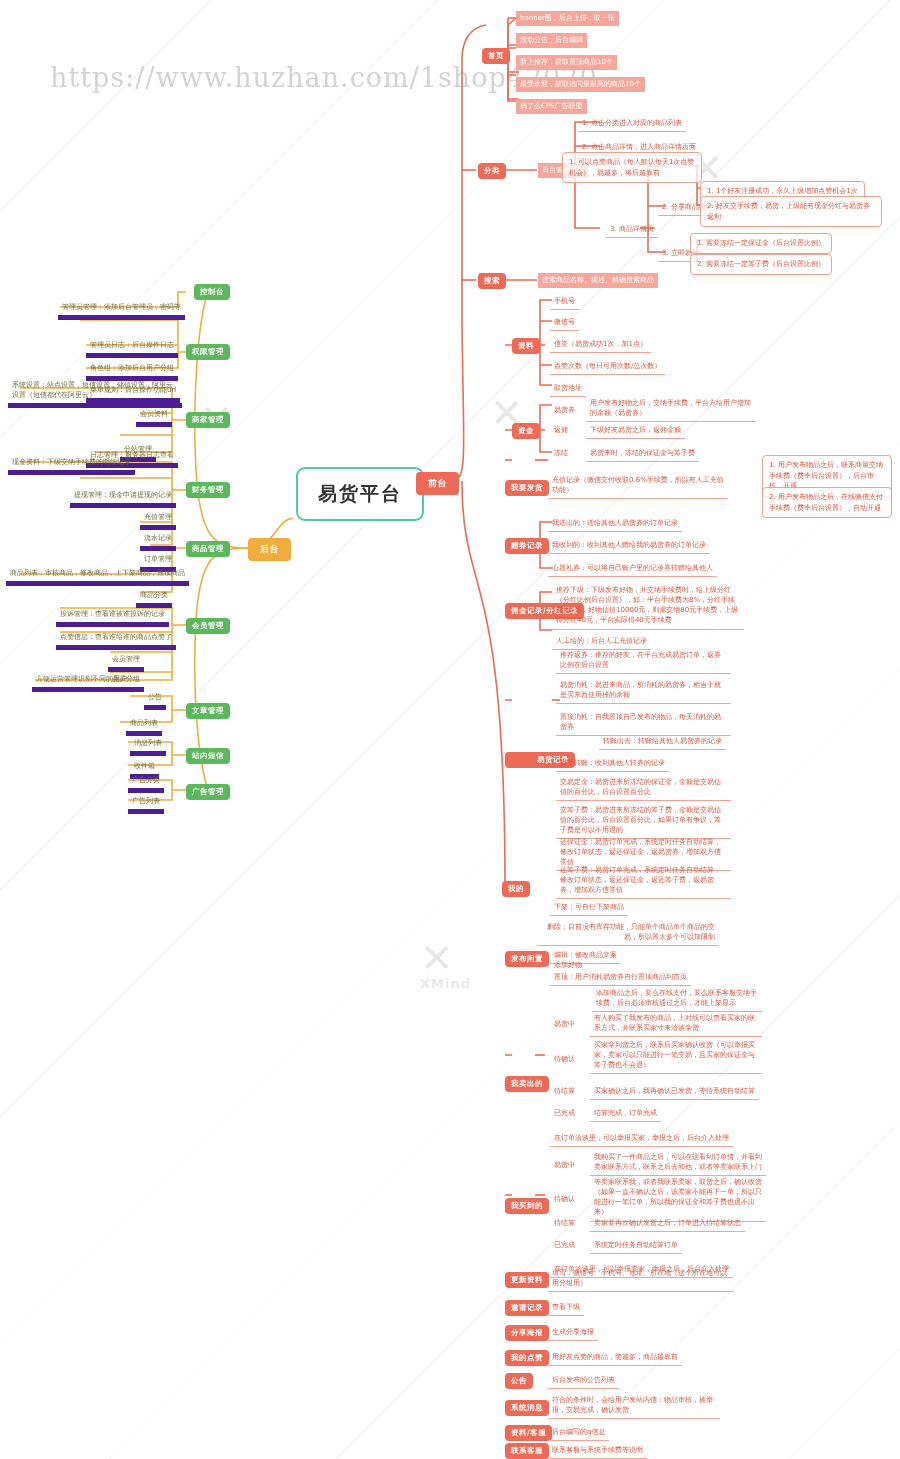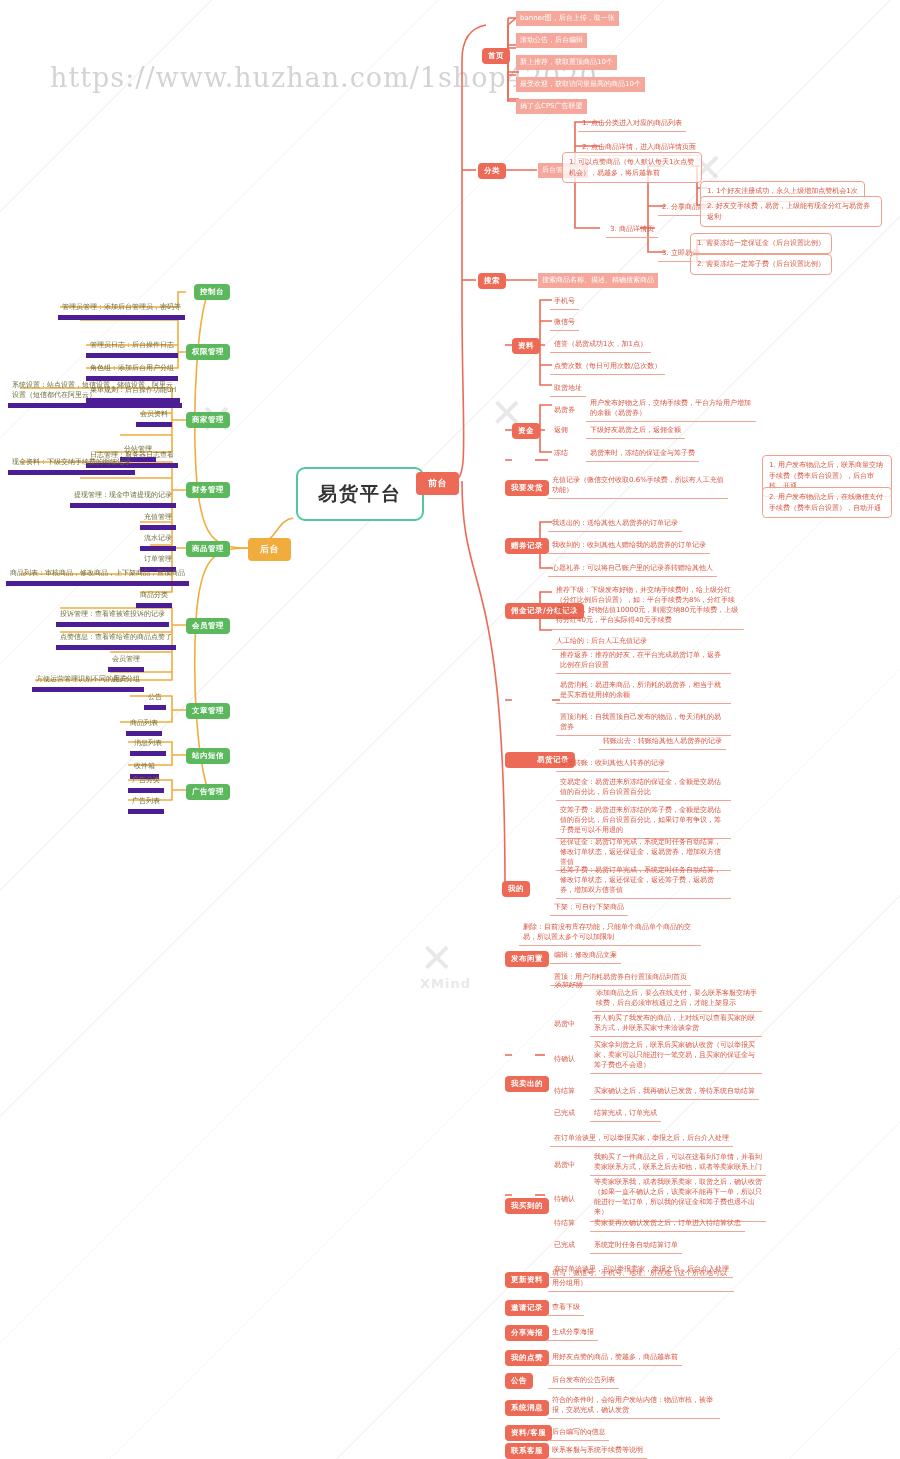--- a/index.html
+++ b/index.html
@@ -225,24 +225,24 @@
   <div class="node leaf wrap ul-red" style="left:556px; top:710px; width:175px;">置顶消耗：自我置顶自己发布的物品，每天消耗的易货券</div>
   <div class="node leaf ul-red" style="left:557px; top:734px;margin-left:42px;">转账出去：转账给其他人易货券的记录</div>
   <div class="node leaf ul-red" style="left:556px; top:756px;">接受转账：收到其他人转券的记录</div>
   <div class="node leaf wrap ul-red" style="left:556px; top:775px; width:175px;">交易定金：易货进来所冻结的保证金，金额是交易估值的百分比，后台设置百分比</div>
   <div class="node leaf wrap ul-red" style="left:556px; top:803px; width:175px;">交筹子费：易货进来所冻结的筹子费，金额是交易估值的百分比，后台设置百分比，如果订单有争议，筹子费是可以不用退的</div>
   <div class="node leaf wrap ul-red" style="left:556px; top:835px; width:175px;">还保证金：易货订单完成，系统定时任务自动结算，修改订单状态，返还保证金，返易货券，增加双方信誉值</div>
   <div class="node leaf wrap ul-red" style="left:556px; top:863px; width:175px;">还筹子费：易货订单完成，系统定时任务自动结算，修改订单状态，返还保证金，返还筹子费，返易货券，增加双方信誉值</div>
 
   <div class="node pill red" style="left:505px; top:951px;">发布闲置</div>
   <div class="node leaf ul-red" style="left:550px; top:900px;">下架：可自行下架商品</div>
-  <div class="node leaf wrap ul-red" style="left:519px; top:920px; width:182px;">删除：目前没有库存功能，只能单个商品单个商品的交易，所以置太多个可以加限制</div>
+  <div class="node leaf wrap ul-red" style="left:537px; top:920px; width:182px;text-align:right;">删除：目前没有库存功能，只能单个商品单个商品的交易，所以置太多个可以加限制</div>
   <div class="node leaf ul-red" style="left:550px; top:948px;">编辑：修改商品文案</div>
   <div class="node leaf ul-red" style="left:550px; top:970px;">置顶：用户消耗易货券自行置顶商品到首页</div>
-  <div class="node leaf" style="left:550px; top:978px;font-style:italic;">添加好物</div>
+  <div class="node leaf" style="left:550px; top:958px;">添加好物</div>
   <div class="node leaf wrap ul-red" style="left:592px; top:986px; width:170px;">添加商品之后，要么在线支付，要么联系客服交纳手续费，后台必须审核通过之后，才能上架显示</div>
 
   <div class="node pill red" style="left:505px; top:1076px;">我卖出的</div>
   <div class="node leaf" style="left:550px; top:1017px;">易货中</div>
   <div class="node leaf wrap ul-red" style="left:590px; top:1011px; width:172px;">有人购买了我发布的商品，上对线可以查看买家的联系方式，并联系买家寸来洽谈拿货</div>
   <div class="node leaf" style="left:550px; top:1052px;">待确认</div>
   <div class="node leaf wrap ul-red" style="left:590px; top:1038px; width:172px;">买家拿到货之后，联系后买家确认收货（可以举报买家，卖家可以只能进行一笔交易，且买家的保证金与筹子费也不会退）</div>
   <div class="node leaf" style="left:550px; top:1084px;">待结算</div>
   <div class="node leaf ul-red" style="left:590px; top:1084px;">买家确认之后，我再确认已发货，等待系统自动结算</div>
   <div class="node leaf" style="left:550px; top:1106px;">已完成</div>

